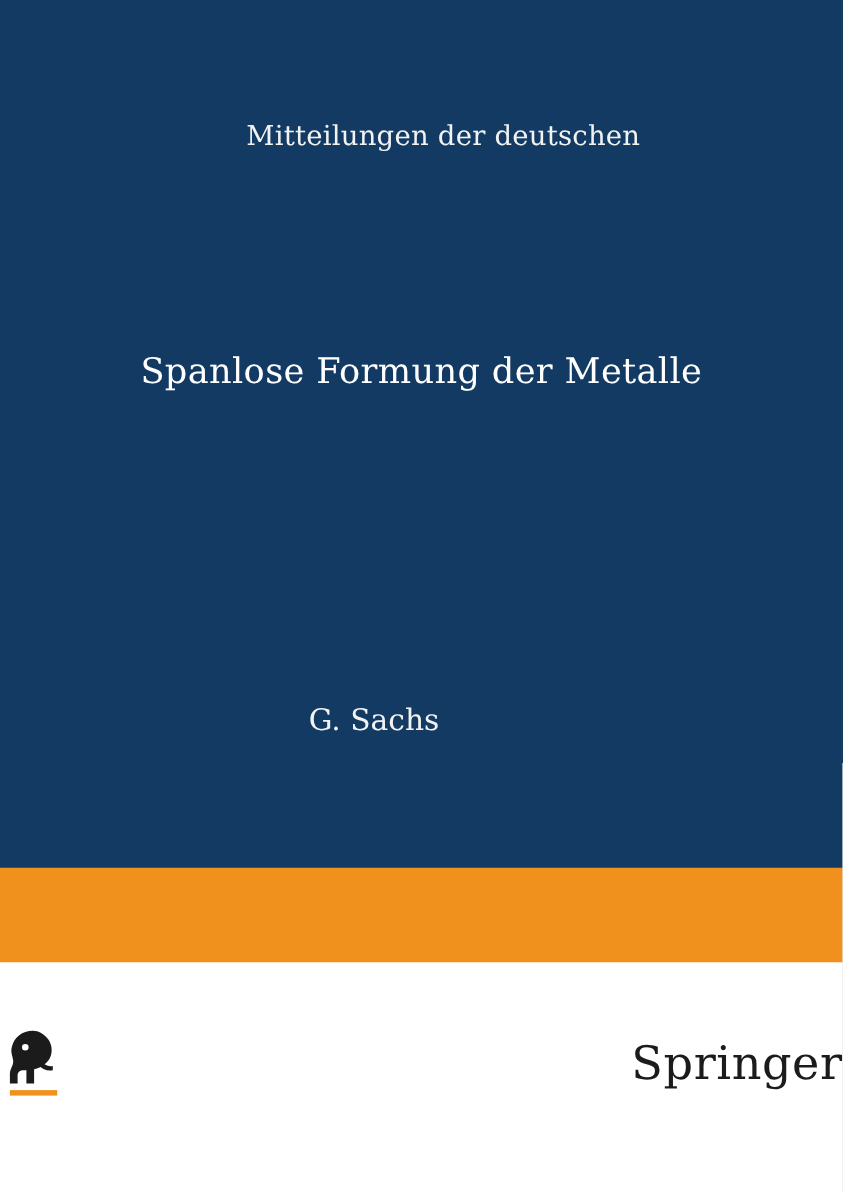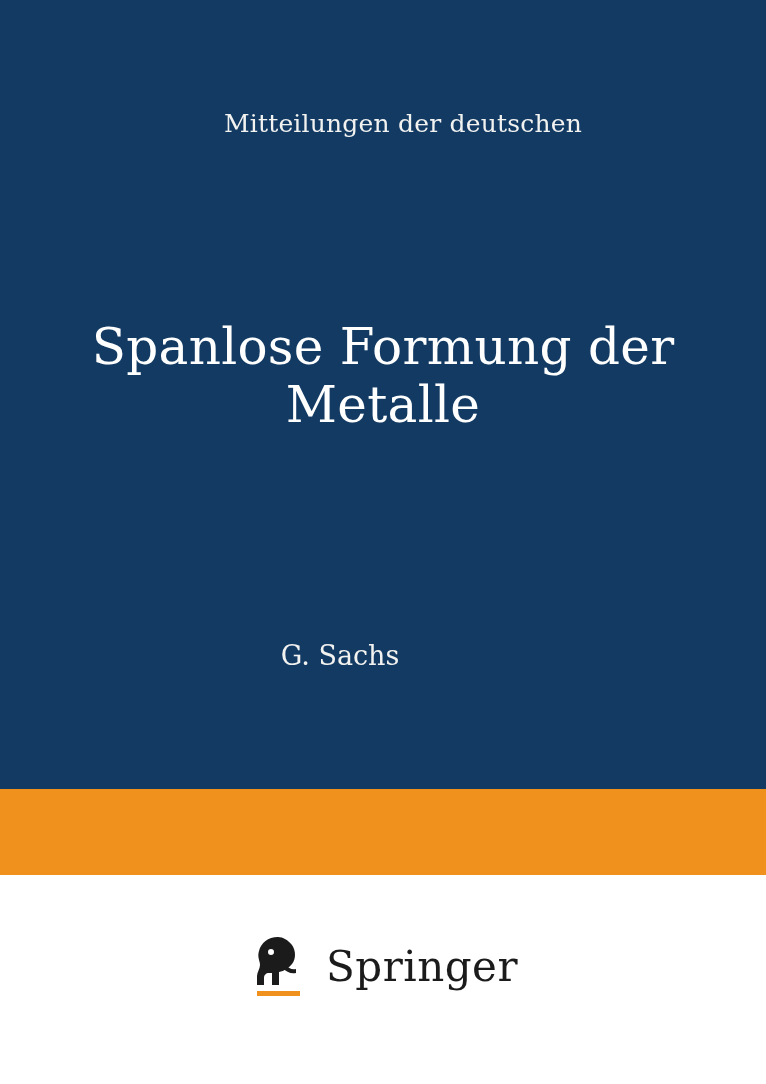--- a/index.html
+++ b/index.html
@@ -49,21 +49,21 @@
     white-space: nowrap;
   }
   .title-block {
     position: absolute;
     left: 0;
     top: 318px;
     width: 766px;
     text-align: center;
     color: #ffffff;
     font-family: "DejaVu Serif", serif;
-    font-size: 50px;
+    font-size: 32px;
     font-weight: 400;
     letter-spacing: 0.3px;
   }
   .author-block {
     position: absolute;
     left: 0;
     top: 640px;
     width: 680px;
     text-align: center;
     color: #f2f2f0;
@@ -89,21 +89,21 @@
     height: 209px;
     background: #ffffff;
   }
   .publisher {
     position: absolute;
     left: 0;
     top: 935px;
     width: 766px;
     display: flex;
     align-items: center;
-    justify-content: center;
+    justify-content: space-between;
     gap: 16px;
   }
   .logo-mark {
     width: 62px;
     height: 70px;
     position: relative;
     display: block;
   }
   .logo-mark svg {
     display: block;

